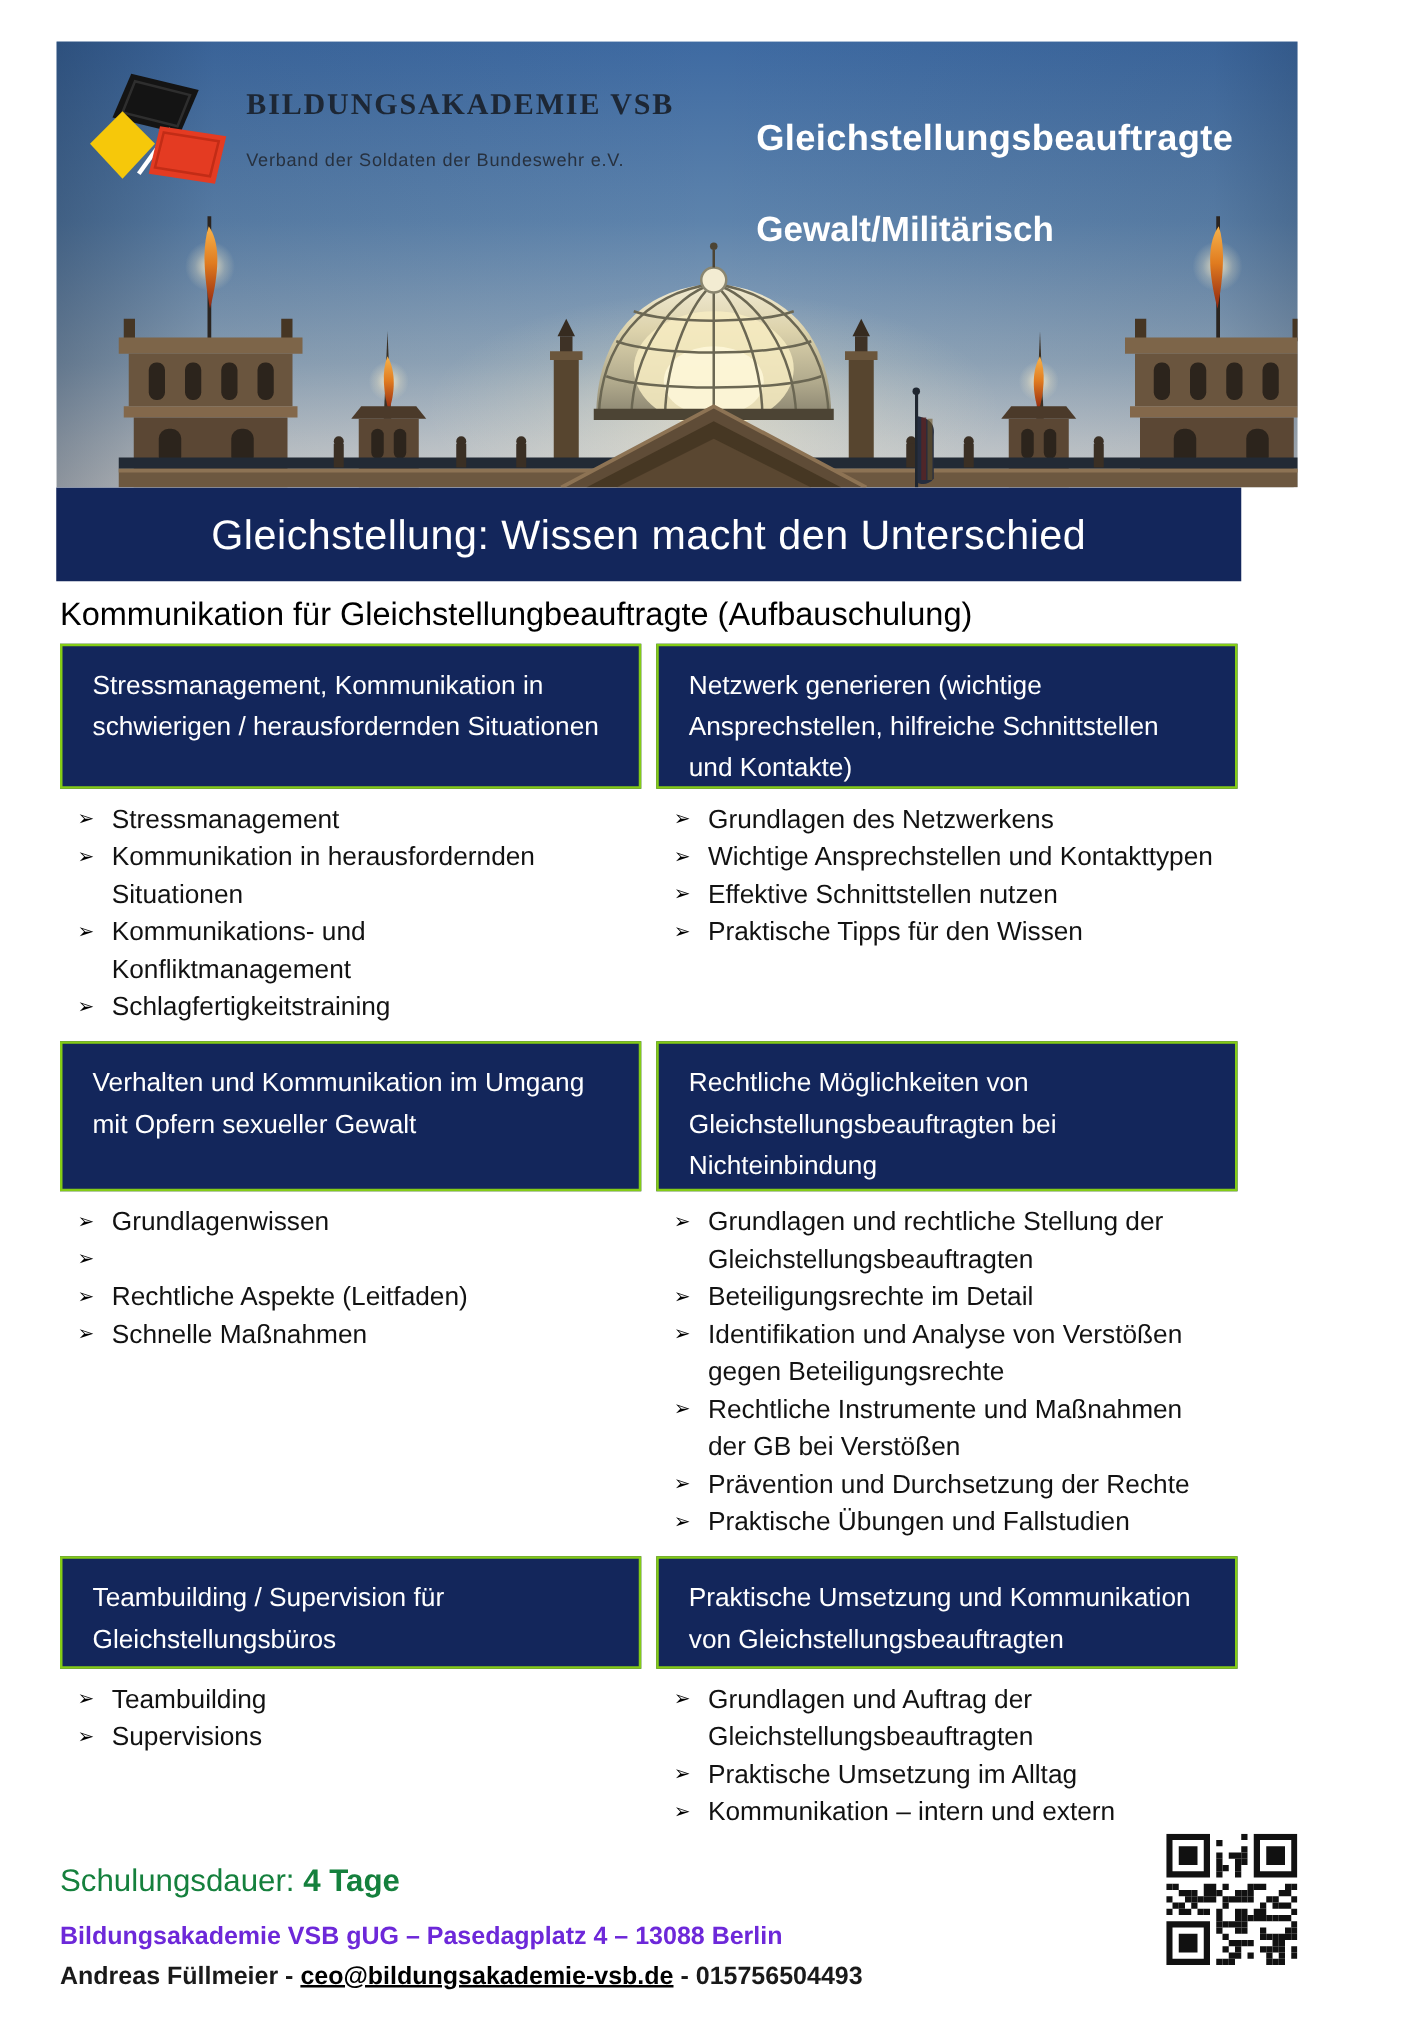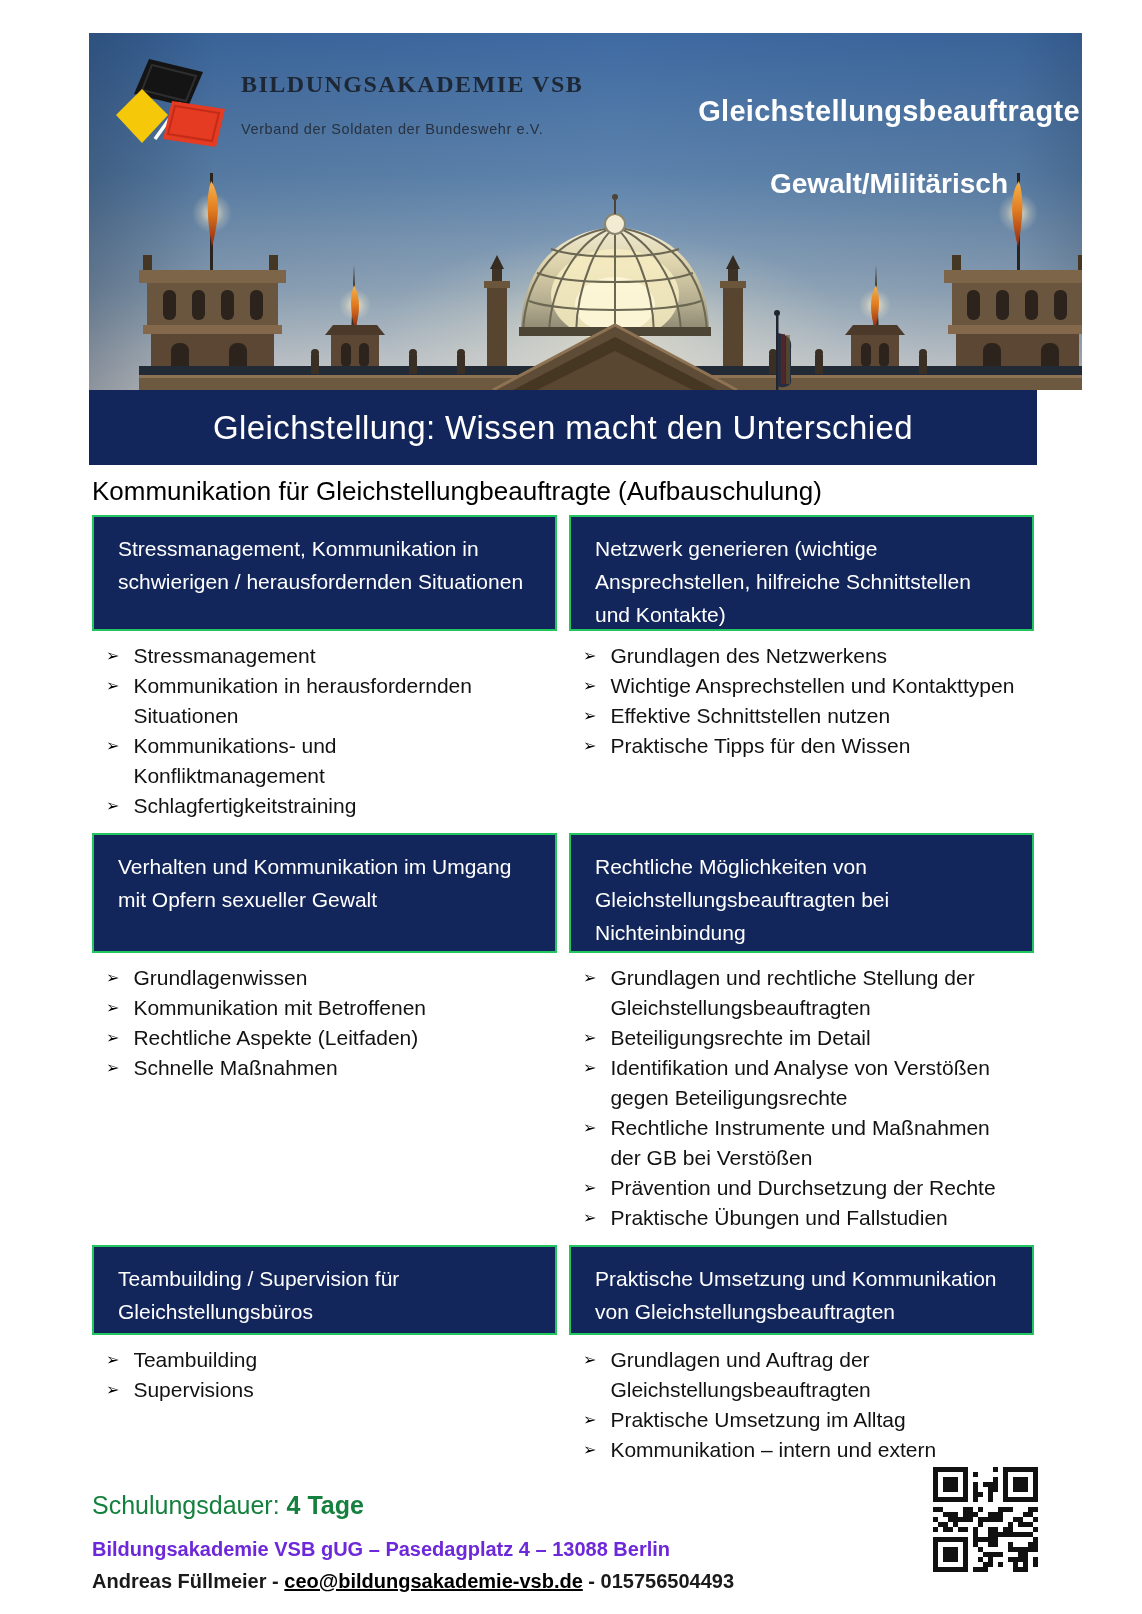--- a/index.html
+++ b/index.html
@@ -1,40 +1,40 @@
 <!DOCTYPE html>
 <html><head>
 <meta charset="utf-8">
 <style>
   html,body{margin:0;padding:0;background:#ffffff;}
   body{font-family:"Liberation Sans", sans-serif; -webkit-font-smoothing:antialiased;}
-  .page{position:relative;width:1038px;height:1614px;background:#ffffff;overflow:hidden;padding-left:44px;}
+  .page{position:relative;width:1038px;height:1614px;background:#ffffff;overflow:hidden;}
 
   
   .hero{position:relative;margin:33px 45px 0;width:1052px;height:357px;overflow:hidden;}
   .hero svg.photo{position:absolute;inset:0;display:block;}
   .logo{position:absolute;left:26px;top:22px;display:flex;align-items:flex-start;gap:14px;}
   .logo-text{padding-top:16px;}
   .org-title{font-family:"Liberation Serif", serif;font-size:24px;font-weight:600;letter-spacing:1.5px;color:#1d2735;}
   .org-sub{font-size:14.5px;letter-spacing:0.6px;color:#27313f;margin-top:23px;}
-  .hero-right{position:absolute;left:560px;top:62px;width:480px;text-align:center;color:#ffffff;}
+  .hero-right{position:absolute;left:560px;top:62px;width:480px;text-align:left;color:#ffffff;}
   .hero-line1{font-size:29px;font-weight:600;letter-spacing:0.3px;}
   .hero-line2{font-size:28px;font-weight:600;margin-top:40px;}
 
   
   .banner{margin:0 45px;height:75px;background:#13265B;display:flex;align-items:center;justify-content:center;}
   .banner span{color:#ffffff;font-size:33px;font-weight:500;letter-spacing:0.4px;}
 
   
   .section-heading{margin:12px 48px 8px;font-size:26px;line-height:1.15;font-weight:500;color:#000000;}
 
   
   .grid{display:grid;grid-template-columns:1fr 1fr;column-gap:12px;margin:0 48px;}
   .topic{margin-bottom:12px;}
-  .topic-header{box-sizing:border-box;background:#13265B;border:2px solid #22c55e;color:#ffffff;
+  .topic-header{box-sizing:border-box;background:#13265B;border:2px solid #84cc16;color:#ffffff;
     font-size:21px;line-height:33px;font-weight:500;padding:15px 24px 0;}
   .topic-header span{display:inline-block;max-width:418px;}
   .hr1{height:116px;} .hr2{height:120px;} .hr3{height:90px;}
   ul.bullets{list-style:none;margin:10px 0 0;padding:0 0 0 14px;}
   ul.bullets li{display:flex;gap:14px;font-size:21px;line-height:30px;color:#121212;}
   ul.bullets .marker{flex:0 0 auto;font-size:16px;line-height:30px;color:#000;}
   .col-left .txt{max-width:400px;} .col-right .txt{max-width:410px;}
 
   
   .footer{margin:14px 48px 0;}
@@ -251,21 +251,20 @@
 
     <div class="topic col-left">
       <div class="topic-header hr2"><span>Verhalten und Kommunikation im Umgang mit Opfern sexueller Gewalt</span></div>
       <ul class="bullets">
         <li>
             <span class="marker">➢</span>
             <span class="txt">Grundlagenwissen</span>
           </li>
         <li>
             <span class="marker">➢</span>
-            <span class="txt">Kommunikation mit Betroffenen</span>
           </li>
         <li>
             <span class="marker">➢</span>
             <span class="txt">Rechtliche Aspekte (Leitfaden)</span>
           </li>
         <li>
             <span class="marker">➢</span>
             <span class="txt">Schnelle Maßnahmen</span>
           </li>
       </ul>

